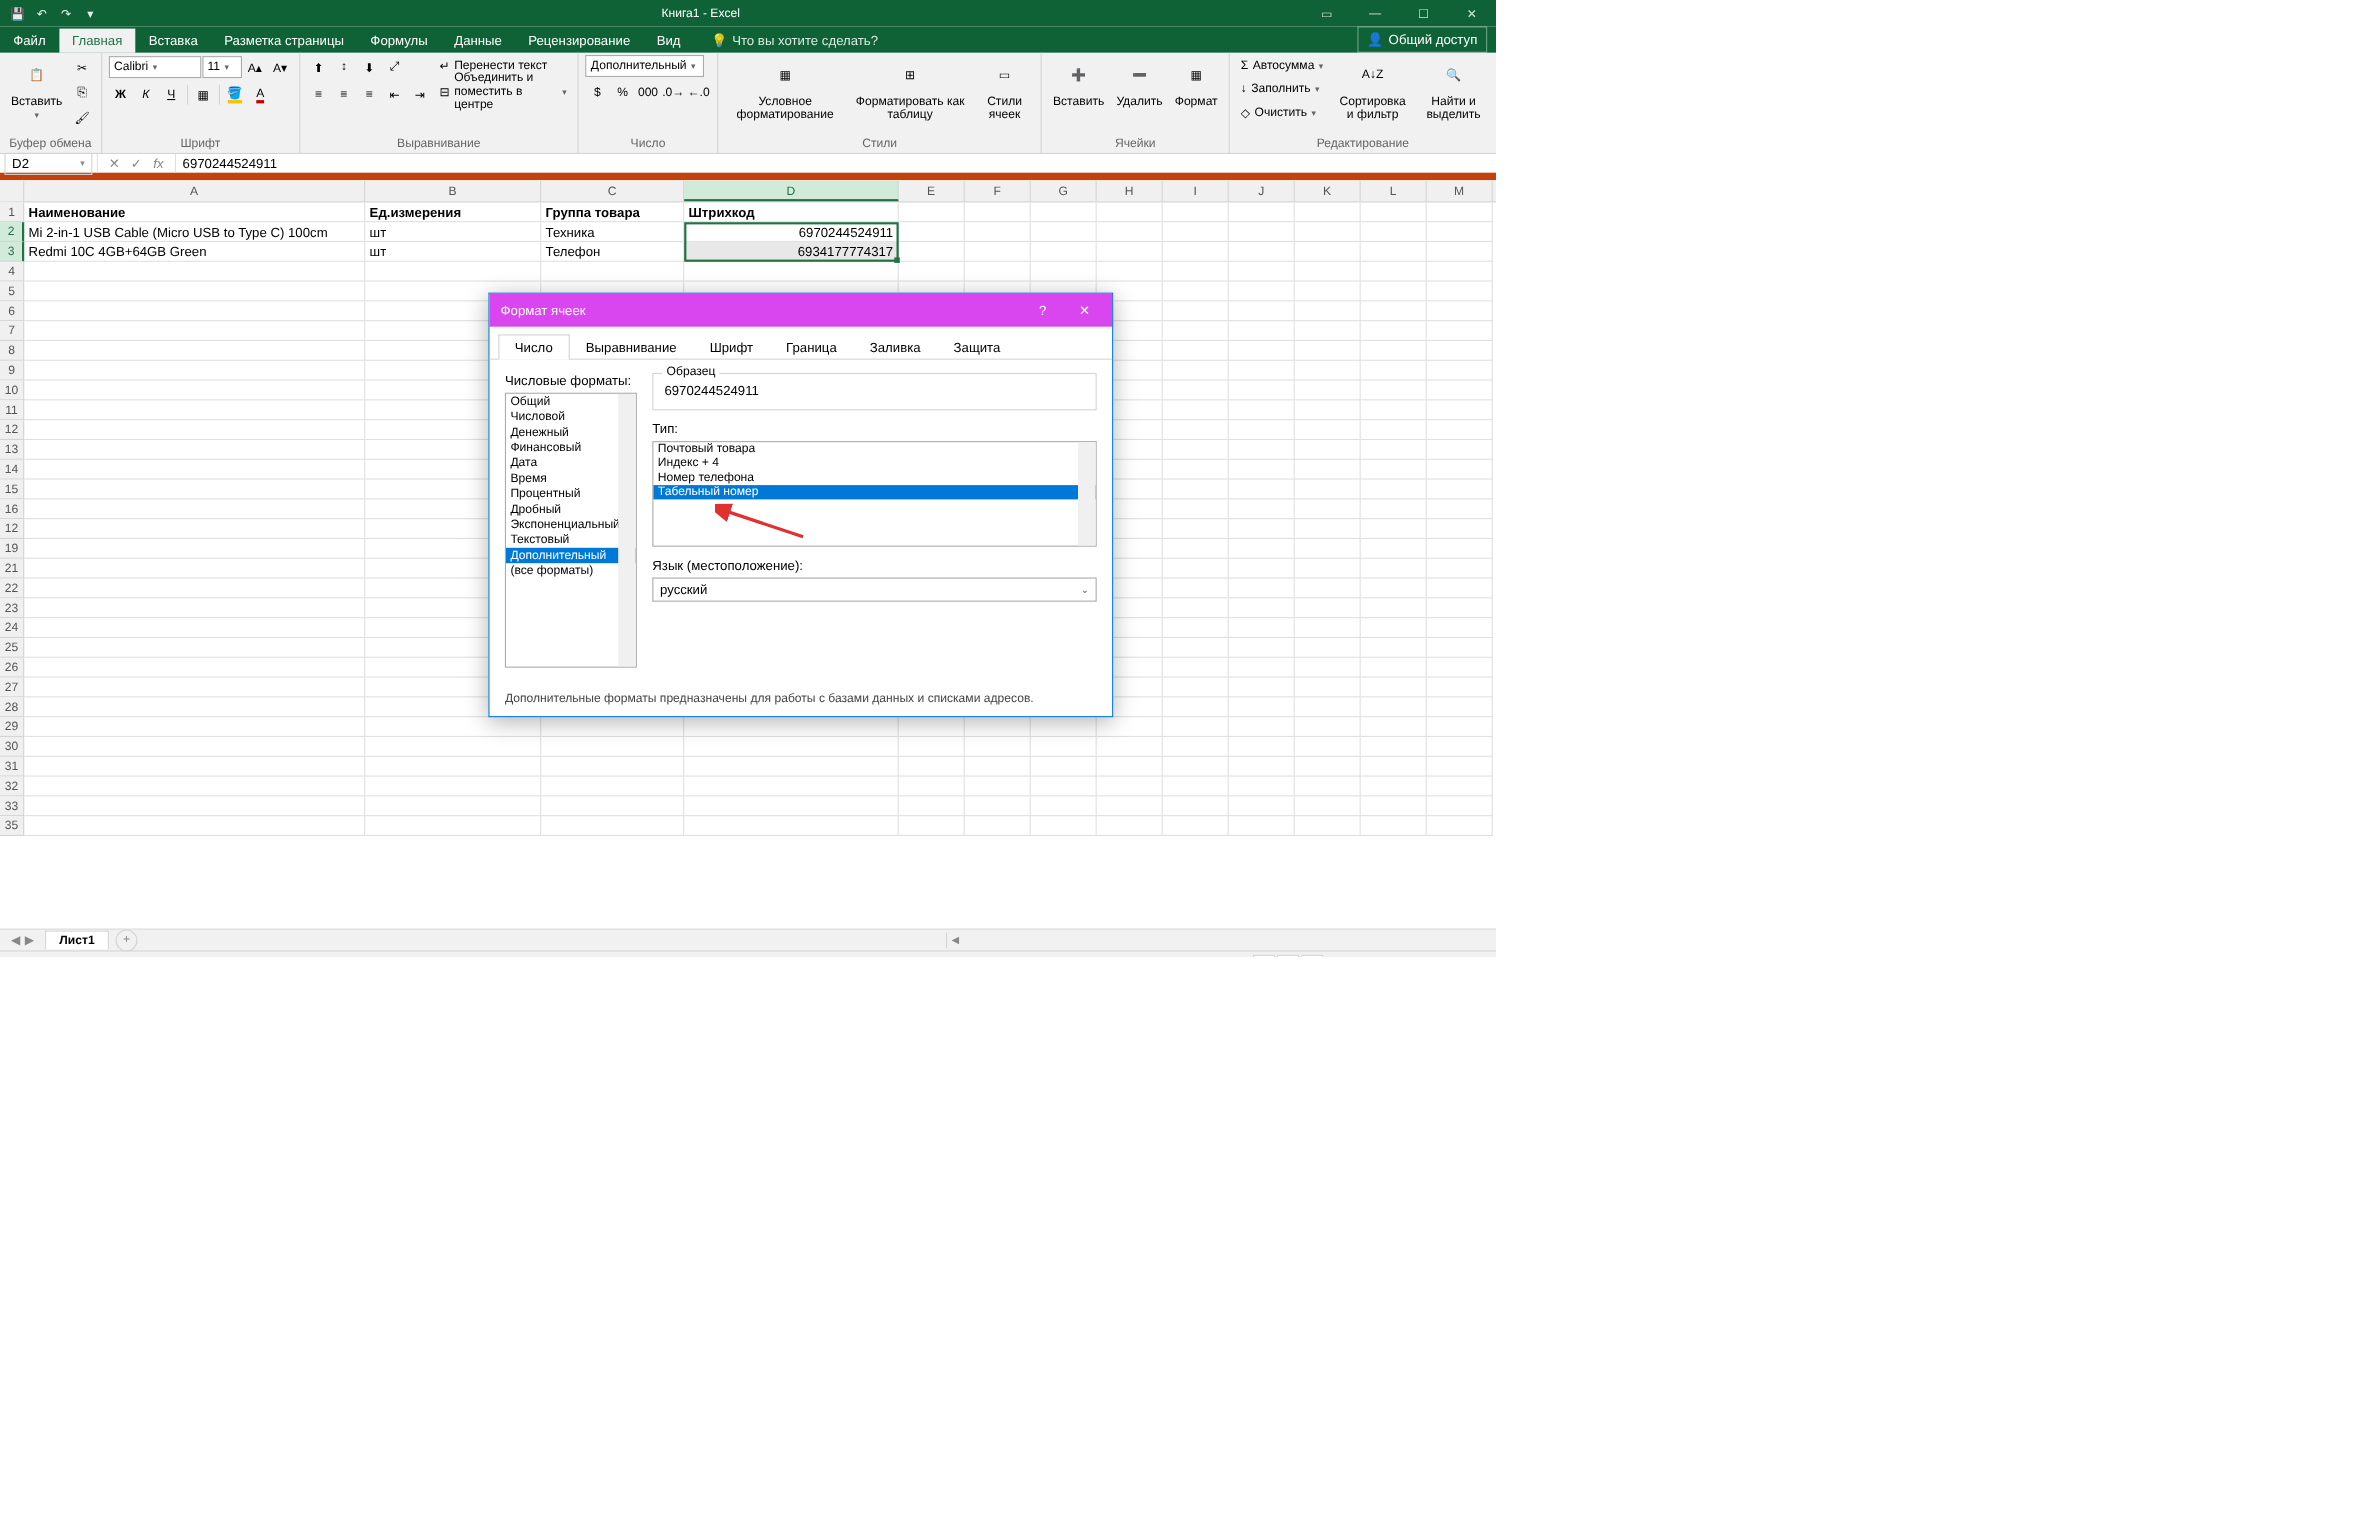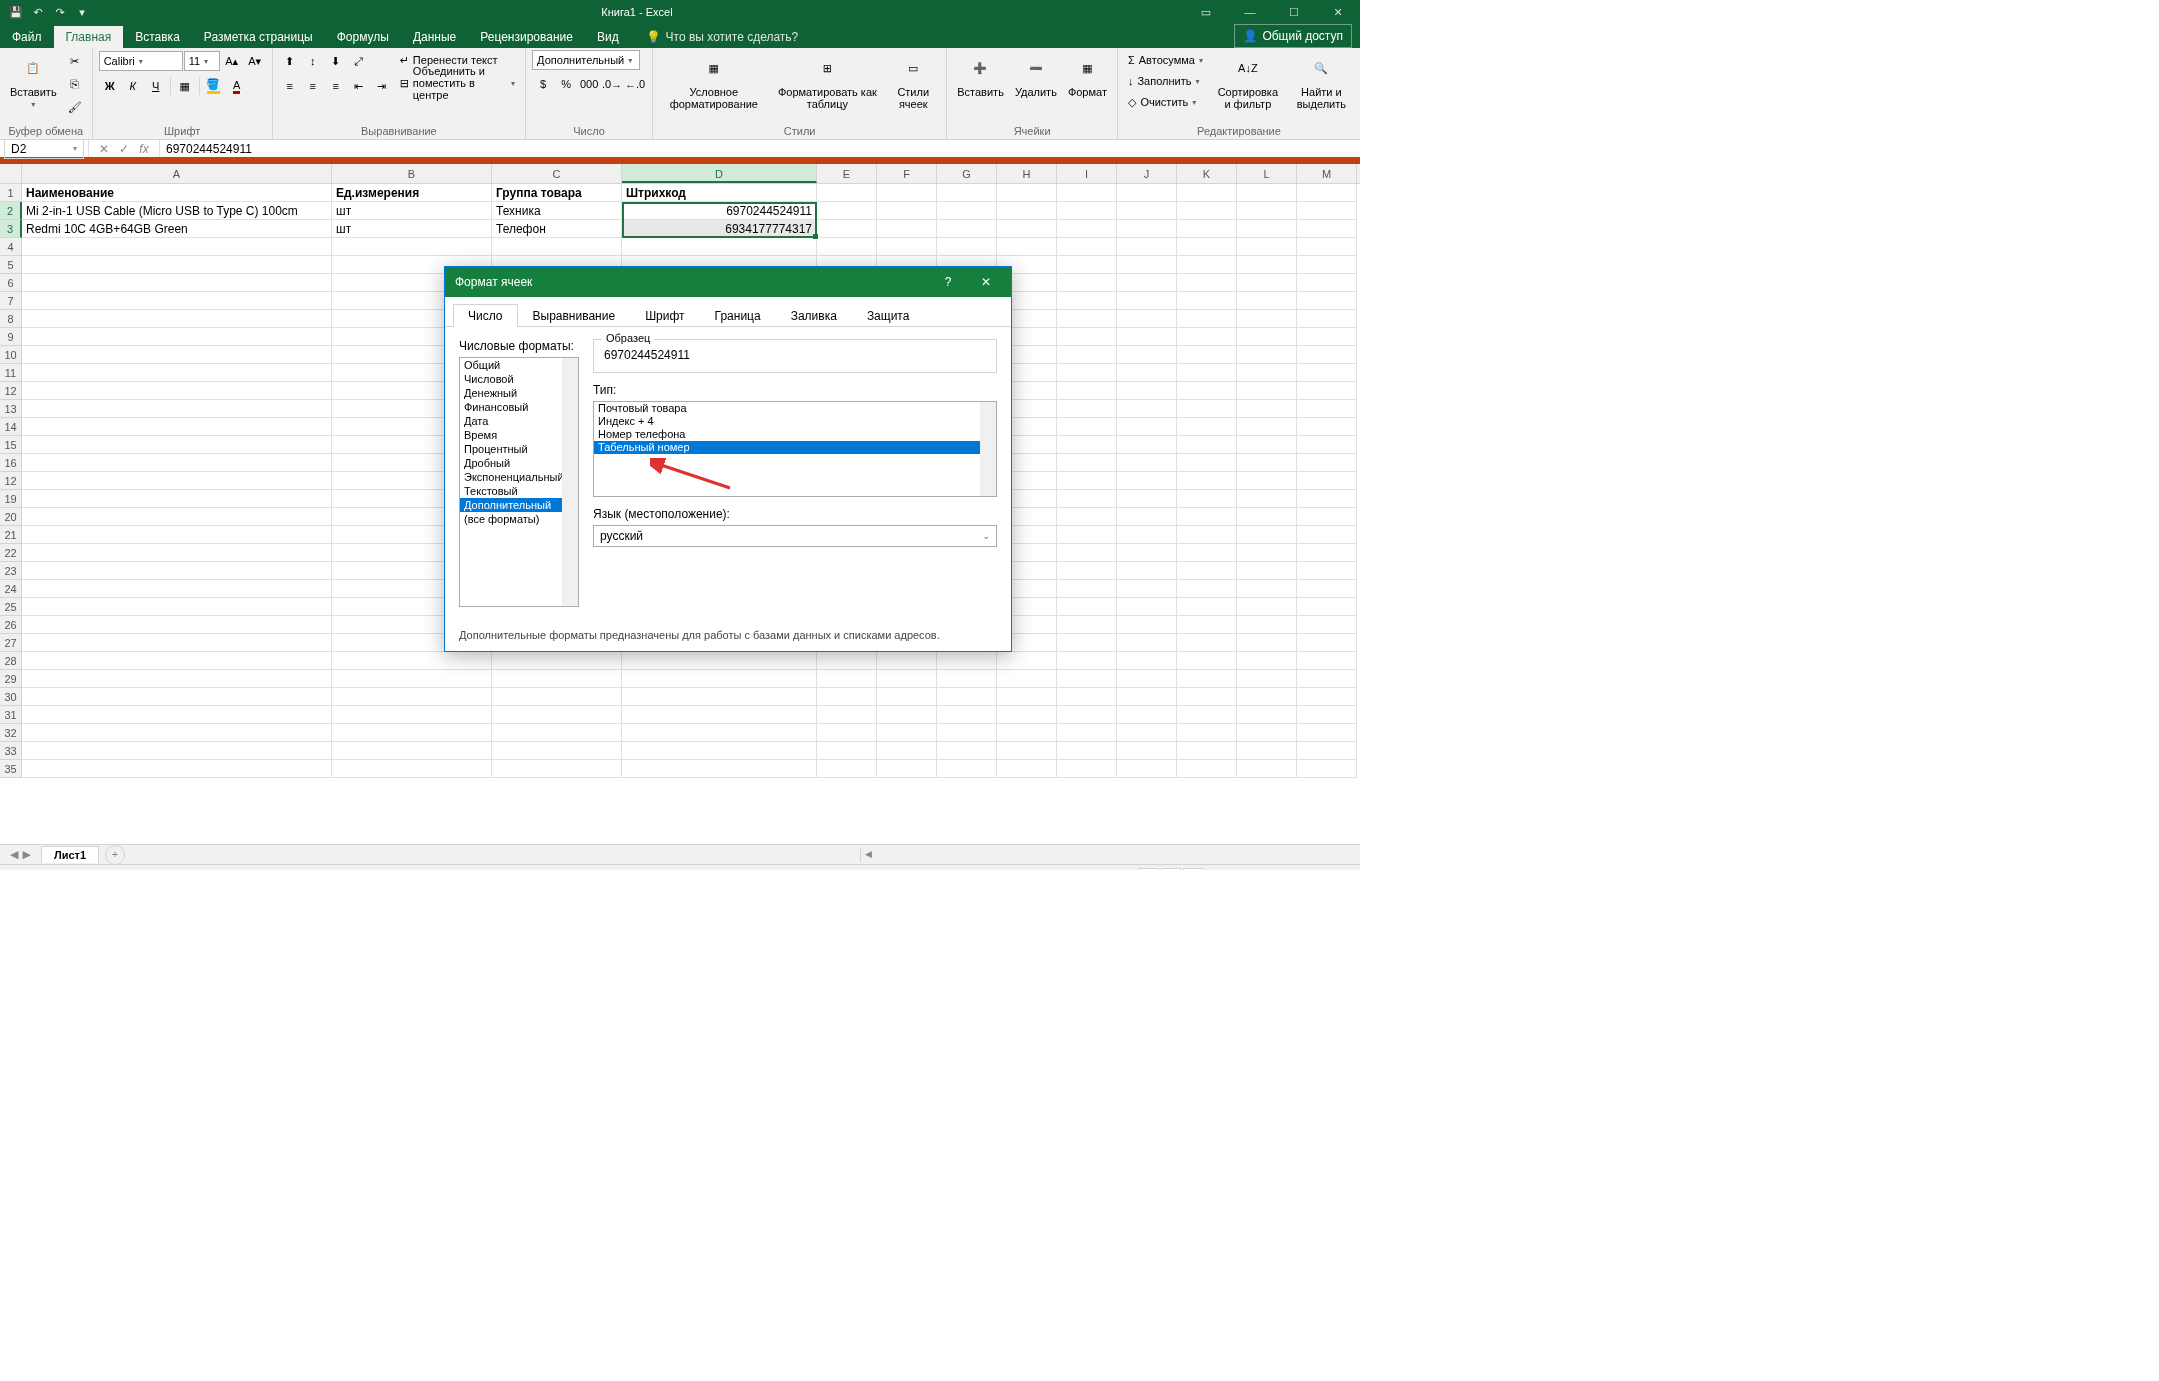--- a/index.html
+++ b/index.html
@@ -72,21 +72,21 @@
 .statusbar { height: 22px; background: #f1f1f1; border-top: 1px solid #d4d4d4; display: flex; align-items: center; font-size: 11px; padding: 0 8px; color: #555; }
 .statusbar .stats { margin-left: auto; margin-right: 20px; display: flex; gap: 12px; }
 .statusbar .viewbtns { display: flex; gap: 2px; margin-right: 10px; }
 .statusbar .viewbtns span { width: 20px; height: 16px; border: 1px solid #d4d4d4; background: #fff; display: inline-block; }
 .zoom { display: flex; align-items: center; gap: 6px; }
 .zoom-track { width: 80px; height: 4px; background: #d4d4d4; position: relative; }
 .zoom-thumb { position: absolute; left: 50%; top: -3px; width: 8px; height: 10px; background: #888; transform: translateX(-50%); }
 
 
 .dialog { position: absolute; left: 444px; top: 266px; width: 568px; background: #fff; border: 1px solid #0078d7; box-shadow: 0 4px 20px rgba(0,0,0,0.3); font-size: 12px; }
-.dtitle { background: #15803d; color: #fff; height: 30px; display: flex; align-items: center; padding: 0 10px; }
+.dtitle { background: #d946ef; color: #fff; height: 30px; display: flex; align-items: center; padding: 0 10px; }
 .dtitle .t { flex: 1; }
 .dtitle .wc { display: flex; gap: 8px; }
 .dtitle .wc span { width: 30px; text-align: center; }
 .dtabs { display: flex; border-bottom: 1px solid #d4d4d4; padding: 6px 8px 0; gap: 0; }
 .dtab { padding: 4px 14px; border: 1px solid transparent; border-bottom: none; position: relative; top: 1px; }
 .dtab.active { border-color: #d4d4d4; background: #fff; }
 .dbody { padding: 12px 14px; display: flex; gap: 14px; }
 .dleft { width: 120px; }
 .dleft-label { margin-bottom: 4px; }
 .listbox { border: 1px solid #ababab; height: 250px; overflow: hidden; background: #fff; font-size: 11px; position: relative; }
@@ -633,36 +633,20 @@
         <div class="cell" style="width: 60px;"></div>
         <div class="cell" style="width: 60px;"></div>
         <div class="cell" style="width: 60px;"></div>
         <div class="cell" style="width: 60px;"></div>
         <div class="cell" style="width: 60px;"></div>
         <div class="cell" style="width: 60px;"></div>
         <div class="cell" style="width: 60px;"></div>
         <div class="cell" style="width: 60px;"></div>
       </div>
       <div class="grow">
-        <div class="rh">20</div>
-        <div class="cell" style="width: 310px;"></div>
-        <div class="cell" style="width: 160px;"></div>
-        <div class="cell" style="width: 130px;"></div>
-        <div class="cell" style="width: 195px;"></div>
-        <div class="cell" style="width: 60px;"></div>
-        <div class="cell" style="width: 60px;"></div>
-        <div class="cell" style="width: 60px;"></div>
-        <div class="cell" style="width: 60px;"></div>
-        <div class="cell" style="width: 60px;"></div>
-        <div class="cell" style="width: 60px;"></div>
-        <div class="cell" style="width: 60px;"></div>
-        <div class="cell" style="width: 60px;"></div>
-        <div class="cell" style="width: 60px;"></div>
-      </div>
-      <div class="grow">
         <div class="rh">21</div>
         <div class="cell" style="width: 310px;"></div>
         <div class="cell" style="width: 160px;"></div>
         <div class="cell" style="width: 130px;"></div>
         <div class="cell" style="width: 195px;"></div>
         <div class="cell" style="width: 60px;"></div>
         <div class="cell" style="width: 60px;"></div>
         <div class="cell" style="width: 60px;"></div>
         <div class="cell" style="width: 60px;"></div>
         <div class="cell" style="width: 60px;"></div>

